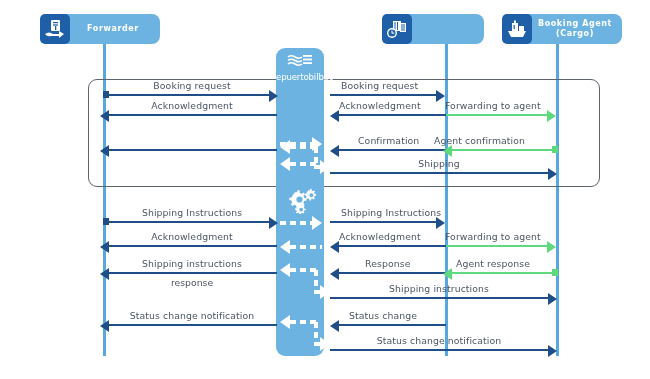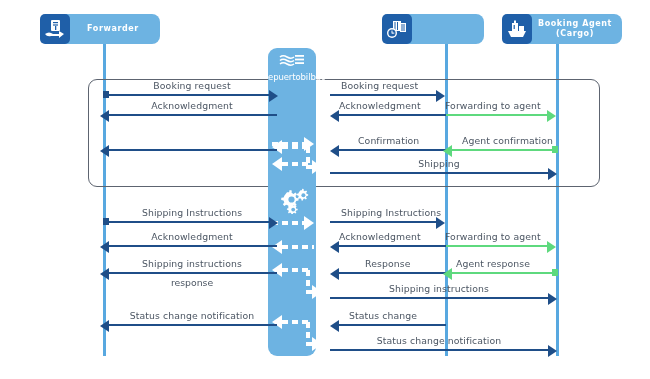--- a/index.html
+++ b/index.html
@@ -79,21 +79,21 @@
 <body>
 
 <div id="stage">
 
   <div class="lifeline" style="left:103px;top:38px;height:318px;"></div>
   <div class="lifeline" style="left:445px;top:38px;height:318px;"></div>
   <div class="lifeline" style="left:556px;top:38px;height:318px;"></div>
 
   <div id="groupframe" style="left:88px;top:79px;width:512px;height:108px;"></div>
 
-  <div id="syscol" style="left:268px;top:48px;width:48px;height:308px;">
+  <div id="syscol" style="left:276px;top:48px;width:48px;height:308px;">
     <div id="syslogo" style="top:4px;">
       <svg width="26" height="13" viewBox="0 0 26 13">
         <path d="M1 3 Q4 0.5 8 3 T15 3" stroke="#ffffff" stroke-width="1.6" fill="none"></path>
         <path d="M1 6.5 Q4 4 8 6.5 T15 6.5" stroke="#ffffff" stroke-width="1.6" fill="none"></path>
         <path d="M1 10 Q4 7.5 8 10 T15 10" stroke="#ffffff" stroke-width="1.6" fill="none"></path>
         <rect x="16" y="1" width="9" height="1.8" fill="#ffffff"></rect>
         <rect x="16" y="4.6" width="9" height="1.8" fill="#ffffff"></rect>
         <rect x="16" y="8.2" width="9" height="1.8" fill="#ffffff"></rect>
       </svg>
       <span class="brand">epuertobilbao</span>
@@ -238,21 +238,21 @@
     <div class="head" style="left:0;"></div>
       <div class="shaft" style="left:9px;width:168px;"></div>
   </div>
 
   <div class="msg" style="left:358px;top:135px;">Confirmation</div>
   <div class="arrow left" style="left:330px;top:149px;">
     <div class="head" style="left:0;"></div>
       <div class="shaft" style="left:9px;width:107px;"></div>
   </div>
 
-  <div class="msg" style="left:462px;top:135px;">Agent confirmation</div>
+  <div class="msg" style="left:434px;top:135px;">Agent confirmation</div>
   <div class="arrow left green" style="left:443px;top:149px;">
     <div class="head" style="left:0;"></div>
       <div class="shaft" style="left:9px;width:105px;"></div>
     <div class="sqtail" style="left:109px;"></div>
   </div>
 
   <div class="msg c" style="left:439px;top:158px;">Shipping</div>
   <div class="arrow right" style="left:330px;top:172px;">
     <div class="shaft" style="width:218px;"></div>
       <div class="head" style="left:218px;"></div>

